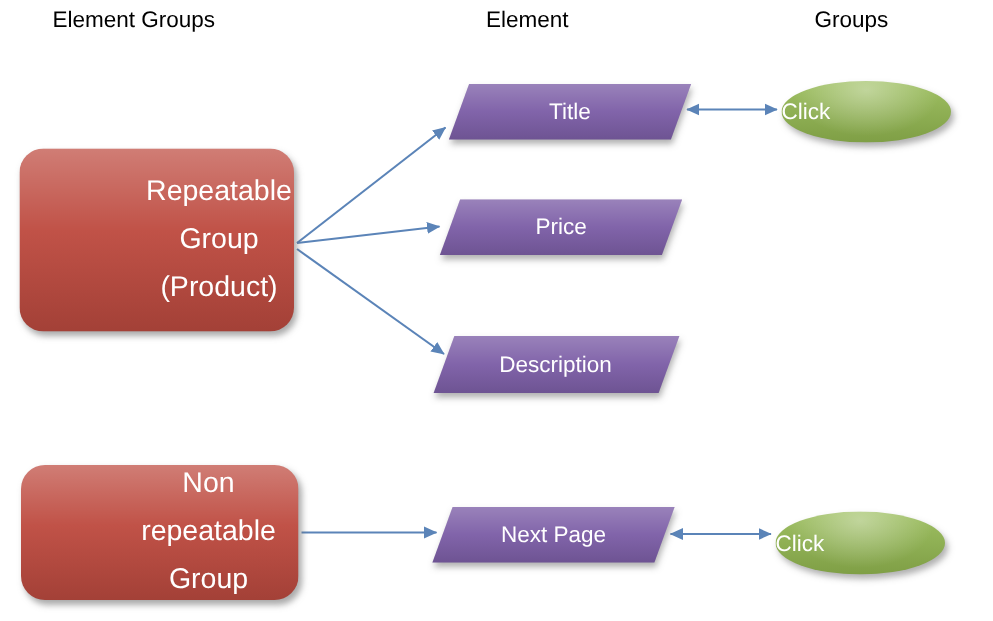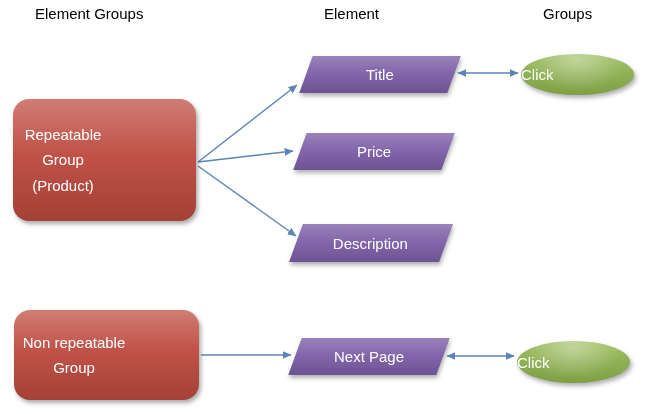--- a/index.html
+++ b/index.html
@@ -16,24 +16,24 @@
   .col-header {
     position:absolute;
     font-size:15px;
     color:var(--header-text,#000);
     white-space:nowrap;
   }
 
   .group-box {
     position:absolute;
     border-radius:16px;
-    display:flex; align-items:center; justify-content:flex-start;
+    display:flex; align-items:center; justify-content:flex-end;
     text-align:center;
     color:var(--text-on-shape,#fff);
-    font-size:15px; line-height:1.7;
+    font-size:19px; line-height:1.7;
     background:
       linear-gradient(180deg, rgba(255,255,255,0.28), rgba(255,255,255,0.04) 45%, rgba(0,0,0,0.14)),
       var(--group-red,#be4b40);
     box-shadow:2px 3px 4px rgba(100,100,100,0.55);
   }
   .wrap-100 { display:inline-block; max-width:100px; }
   .wrap-120 { display:inline-block; max-width:120px; }
 
   .parallelogram {
     position:absolute;

